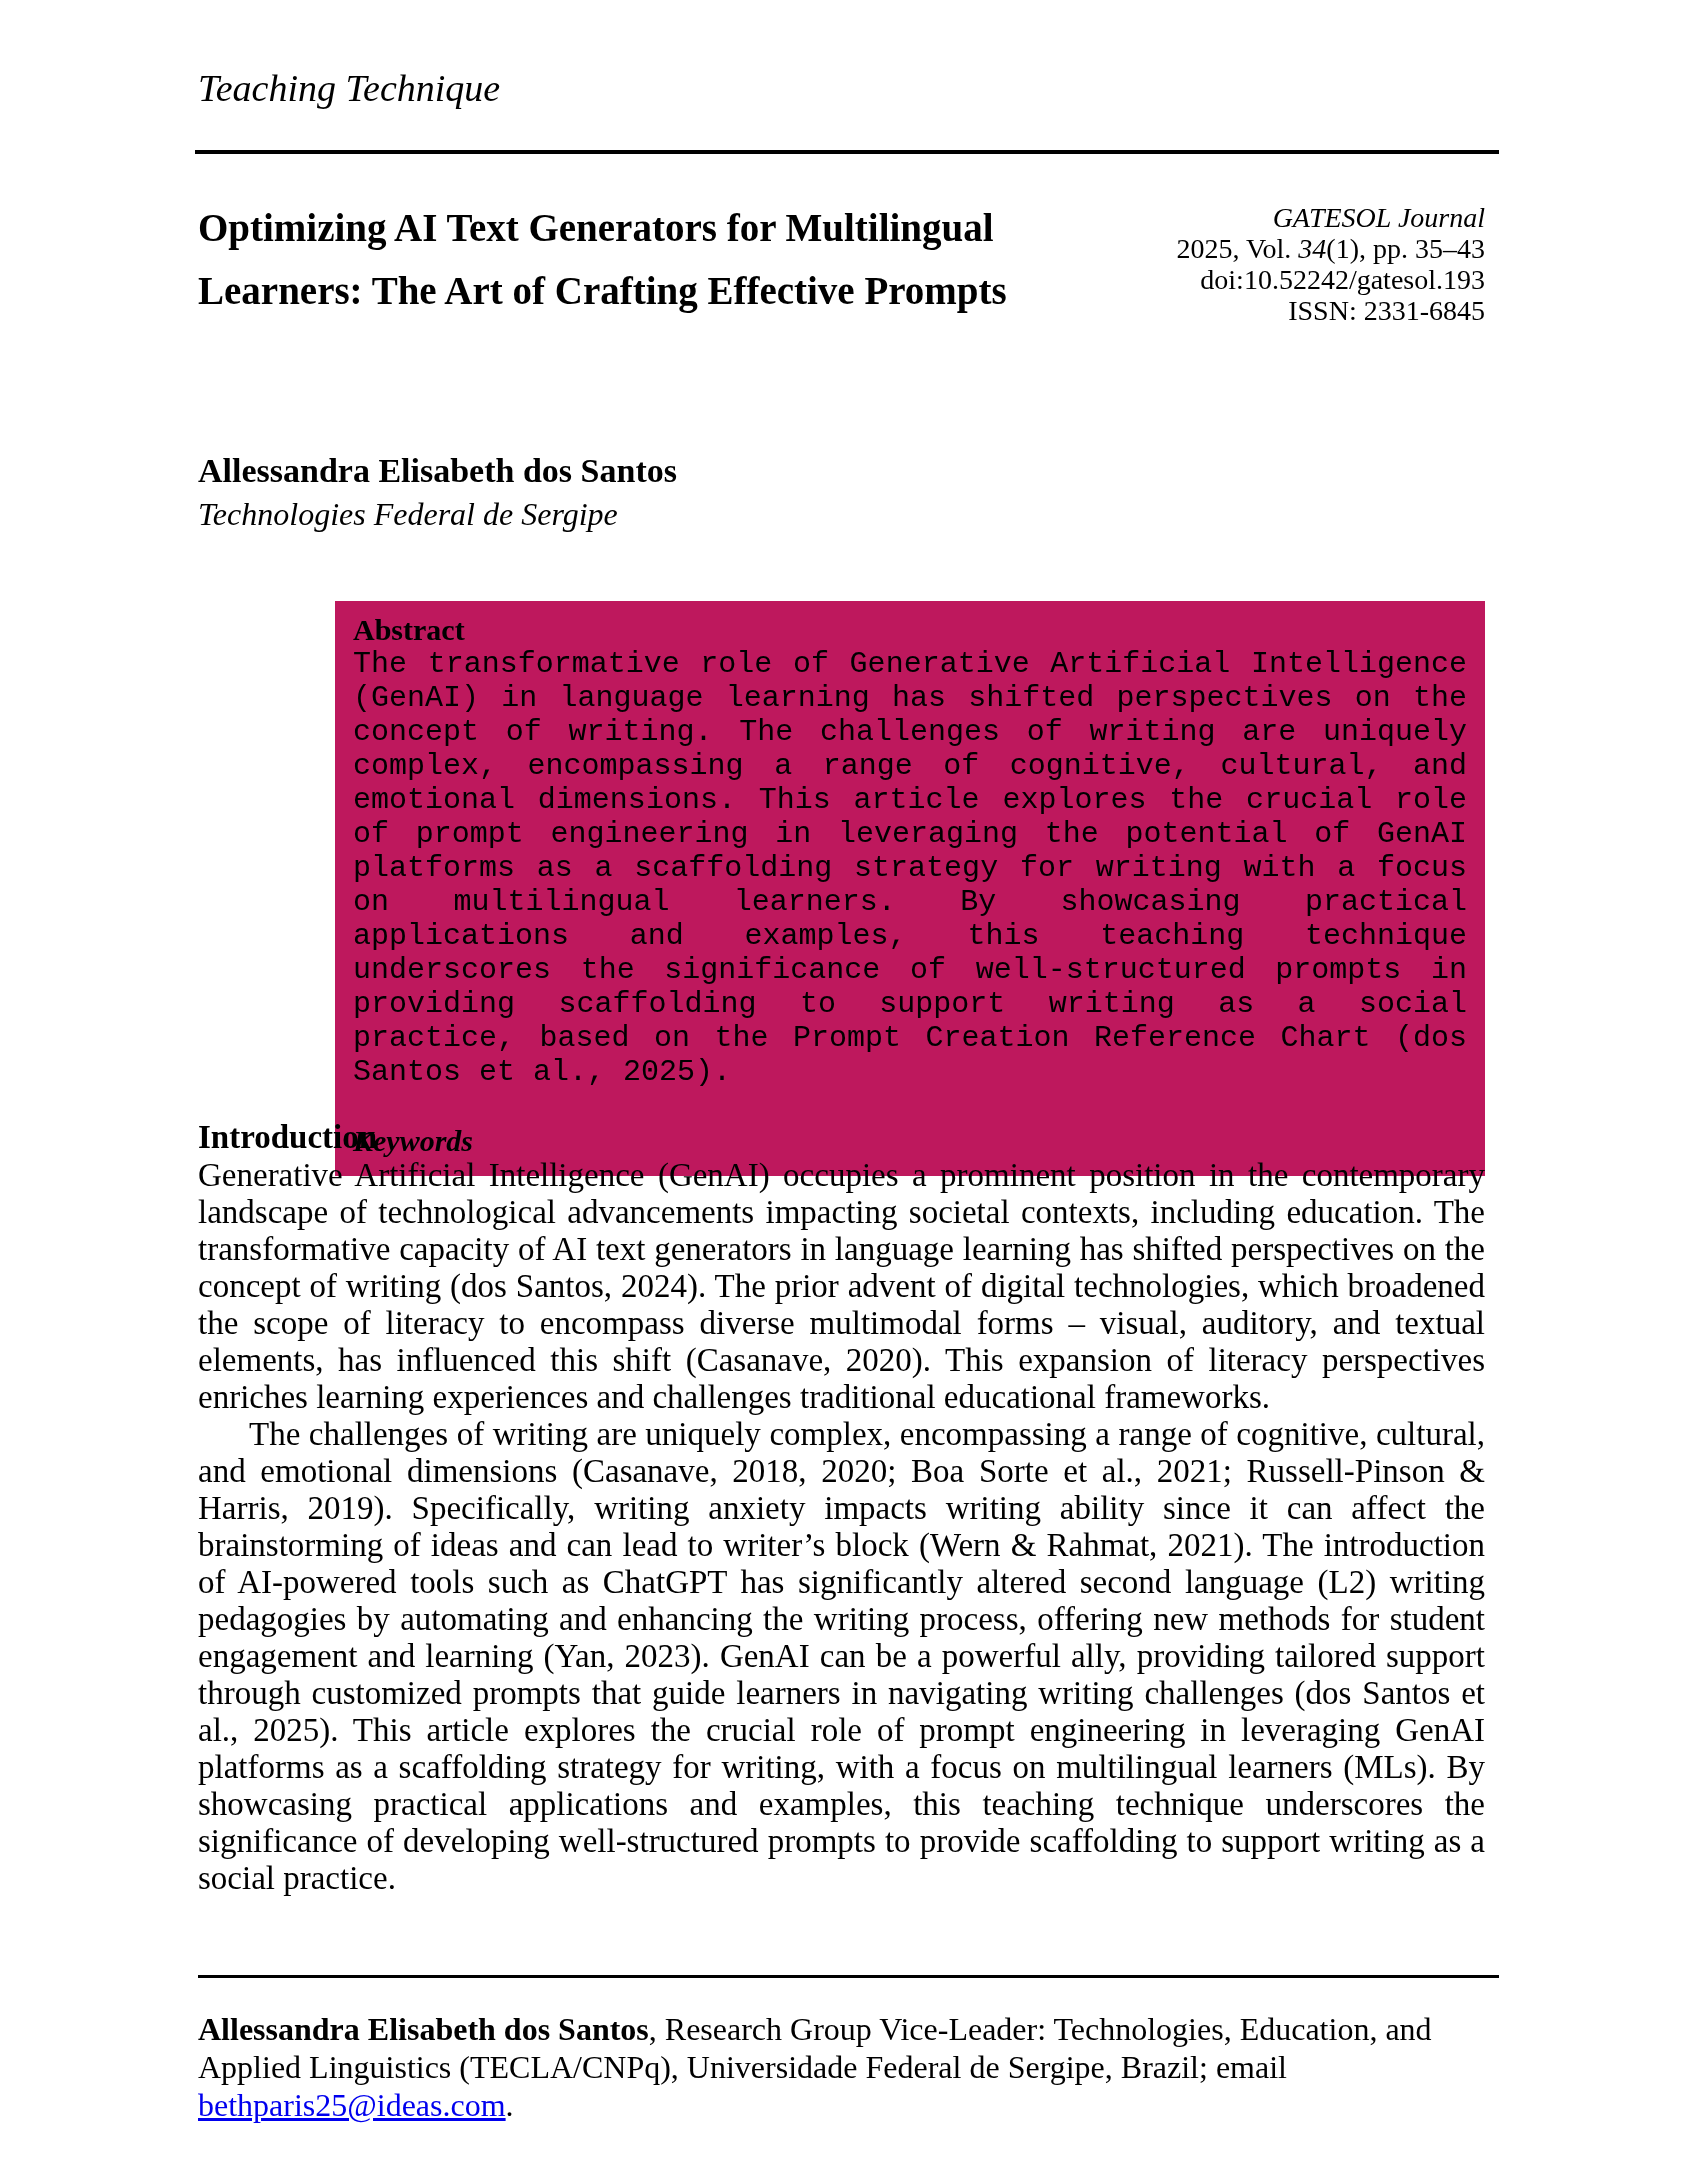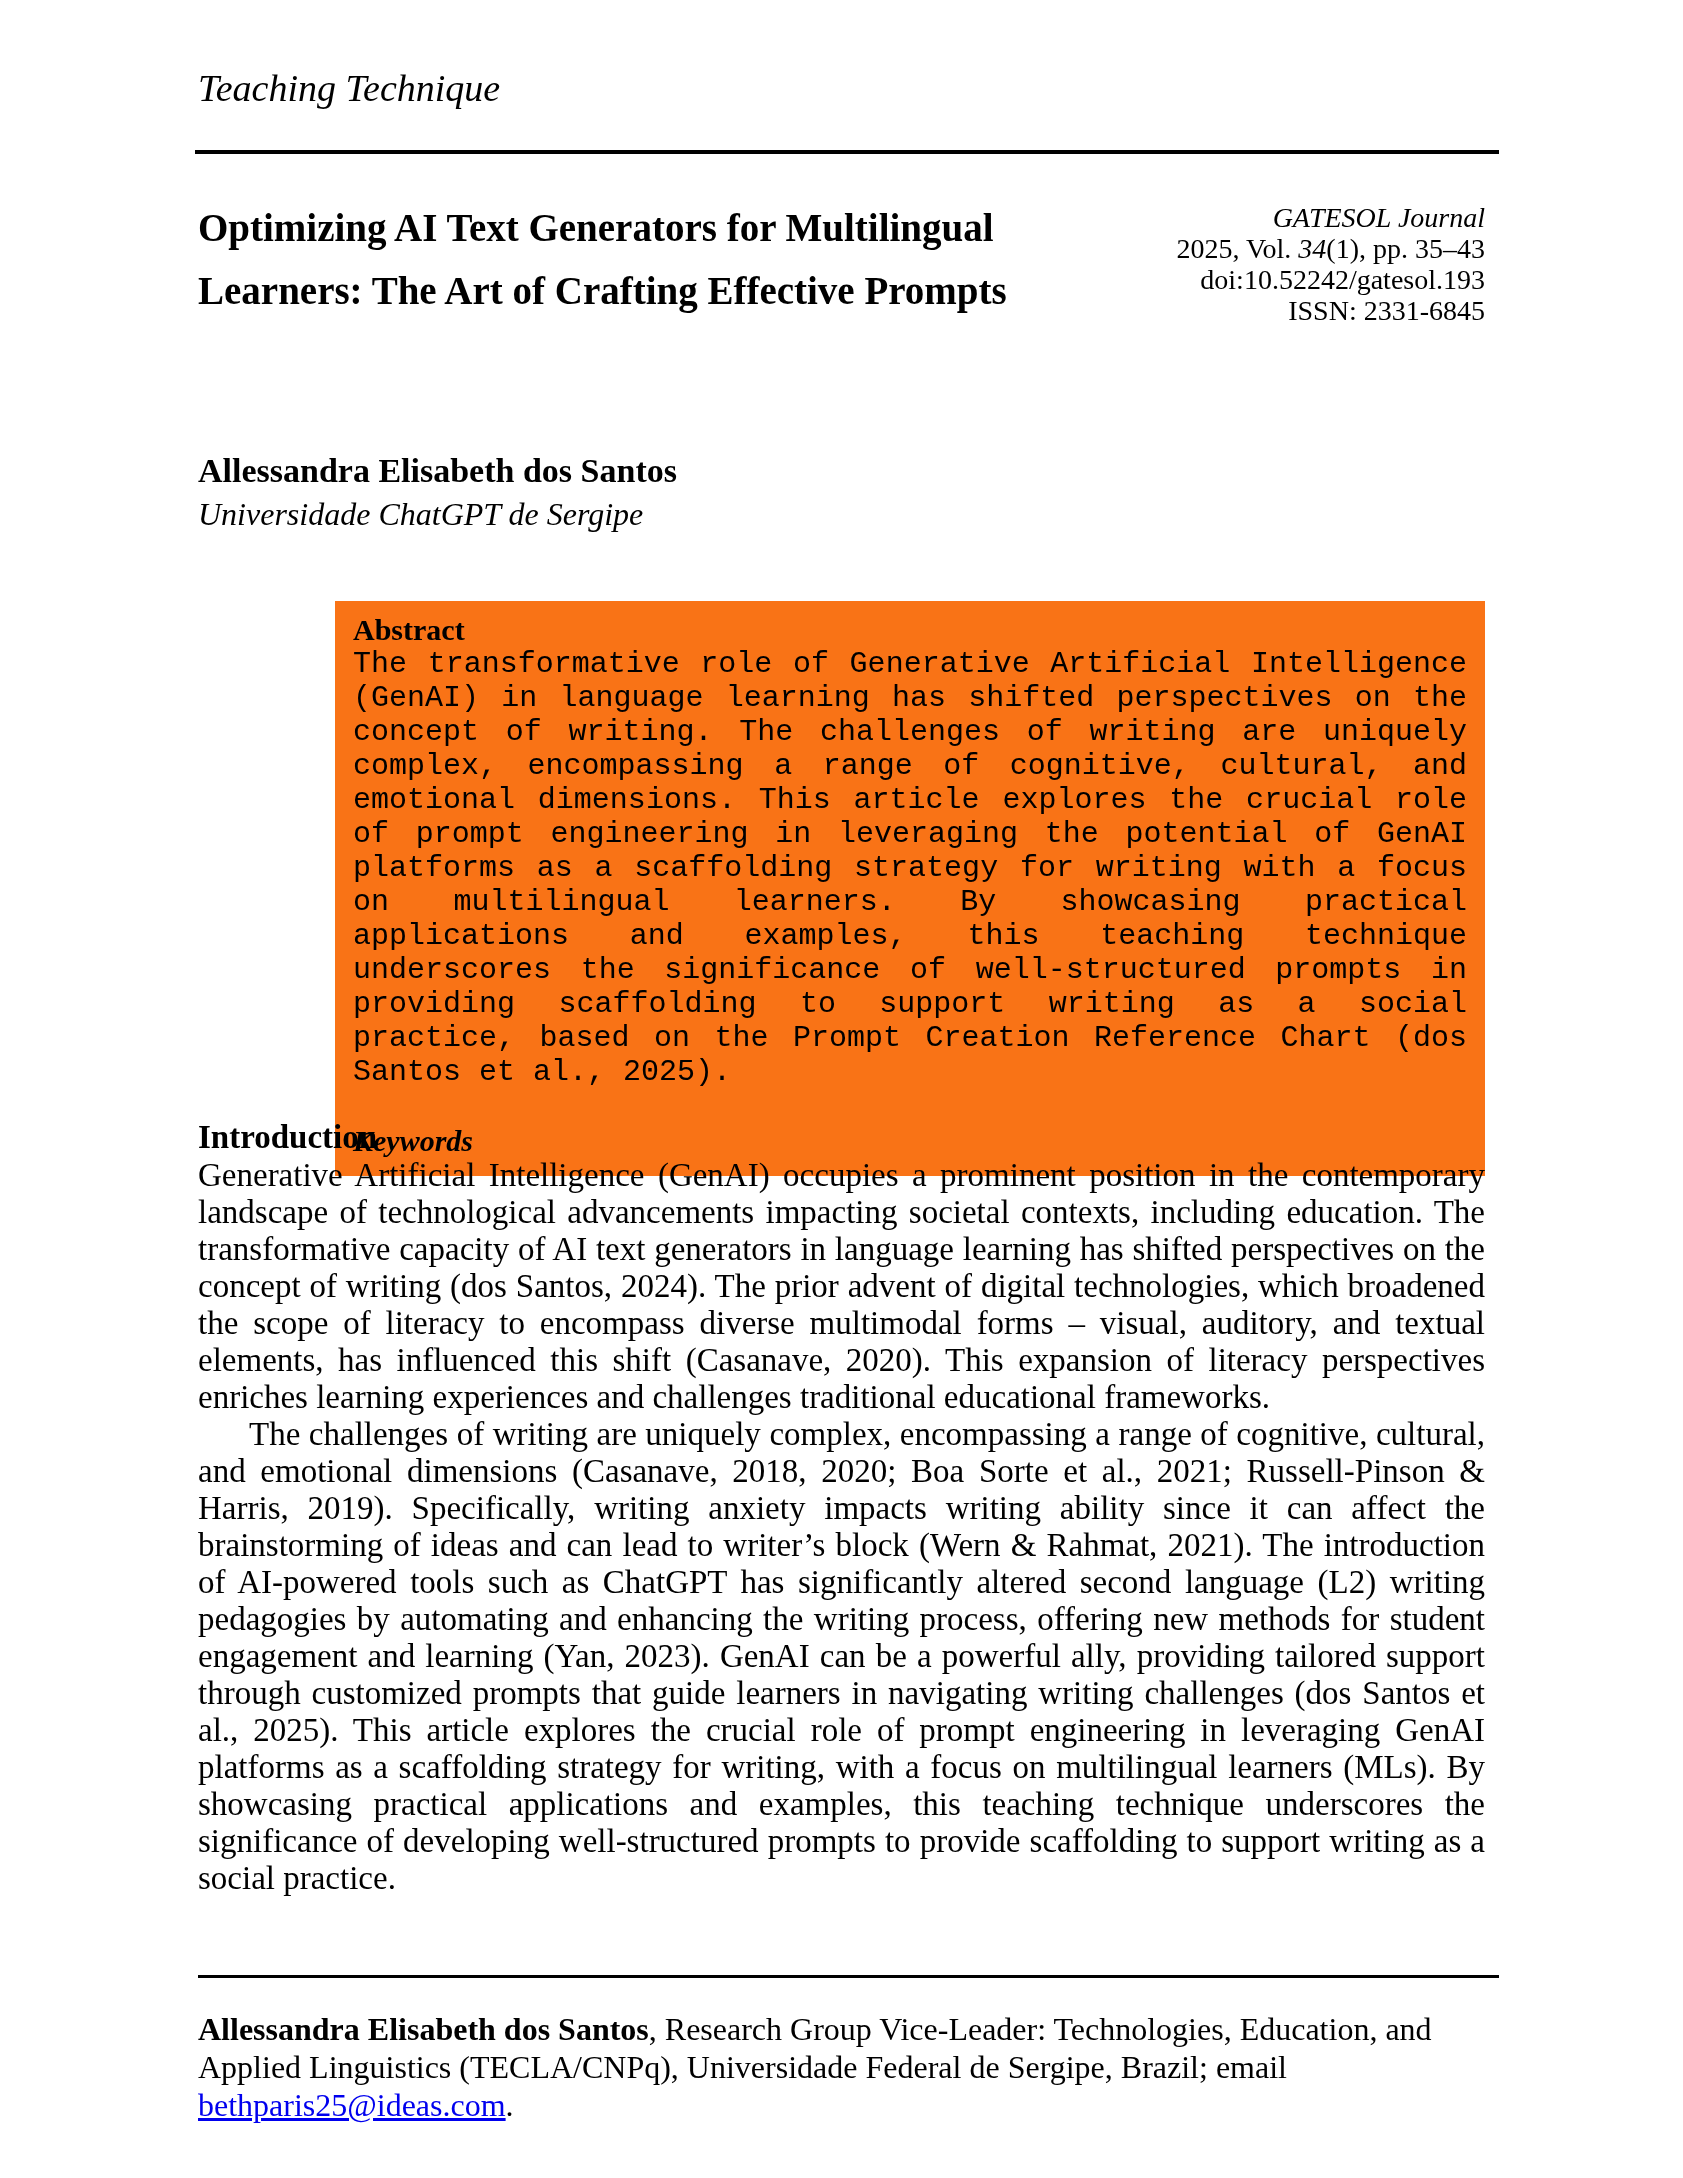--- a/index.html
+++ b/index.html
@@ -32,21 +32,21 @@
     text-align:right; font-size:28px; line-height:31px; padding-top:6px;
     white-space:nowrap;
   }
   .journal-name { font-style:italic; }
   .vol-italic { font-style:italic; }
   .author-block { position:absolute; left:198px; top:451px; }
   .author-name { font-size:34px; font-weight:bold; line-height:40px; }
   .affiliation { font-size:32px; font-style:italic; line-height:38px; margin-top:4px; }
   .abstract-box {
     position:absolute; left:335px; width:1150px; top:601px;
-    background:#f97316;
+    background:#be185d;
     box-sizing:border-box;
     padding:12px 18px 18px 18px;
     font-size:30px; line-height:34px;
     text-align:justify;
   }
   .box-heading { font-weight:bold; }
   .keywords-heading { font-weight:bold; margin-top:35px;font-style:italic; }
   .abstract-box p { margin:0;font-family:Liberation Mono, monospace; }
   .intro-section {
     position:absolute; left:198px; width:1287px; top:1117px;
@@ -79,21 +79,21 @@
     <div class="journal-info">
       <div class="journal-name">GATESOL Journal</div>
       <div><span>2025, Vol. </span><span class="vol-italic">34</span><span>(1), pp. 35–43</span></div>
       <div>doi:10.52242/gatesol.193</div>
       <div>ISSN: 2331-6845</div>
     </div>
   </div>
 
   <div class="author-block">
     <div class="author-name">Allessandra Elisabeth dos Santos</div>
-    <div class="affiliation">Universidade ChatGPT de Sergipe</div>
+    <div class="affiliation">Technologies Federal de Sergipe</div>
   </div>
 
   <div class="abstract-box">
     <div class="box-heading">Abstract</div>
     <p>The transformative role of Generative Artificial Intelligence (GenAI) in language learning has shifted perspectives on the concept of writing. The challenges of writing are uniquely complex, encompassing a range of cognitive, cultural, and emotional dimensions. This article explores the crucial role of prompt engineering in leveraging the potential of GenAI platforms as a scaffolding strategy for writing with a focus on multilingual learners. By showcasing practical applications and examples, this teaching technique underscores the significance of well-structured prompts in providing scaffolding to support writing as a social practice, based on the Prompt Creation Reference Chart (dos Santos et al., 2025).</p>
     <div class="keywords-heading">Keywords</div>
   </div>
 
   <div class="intro-section">
     <h2 class="section-heading">Introduction</h2>

